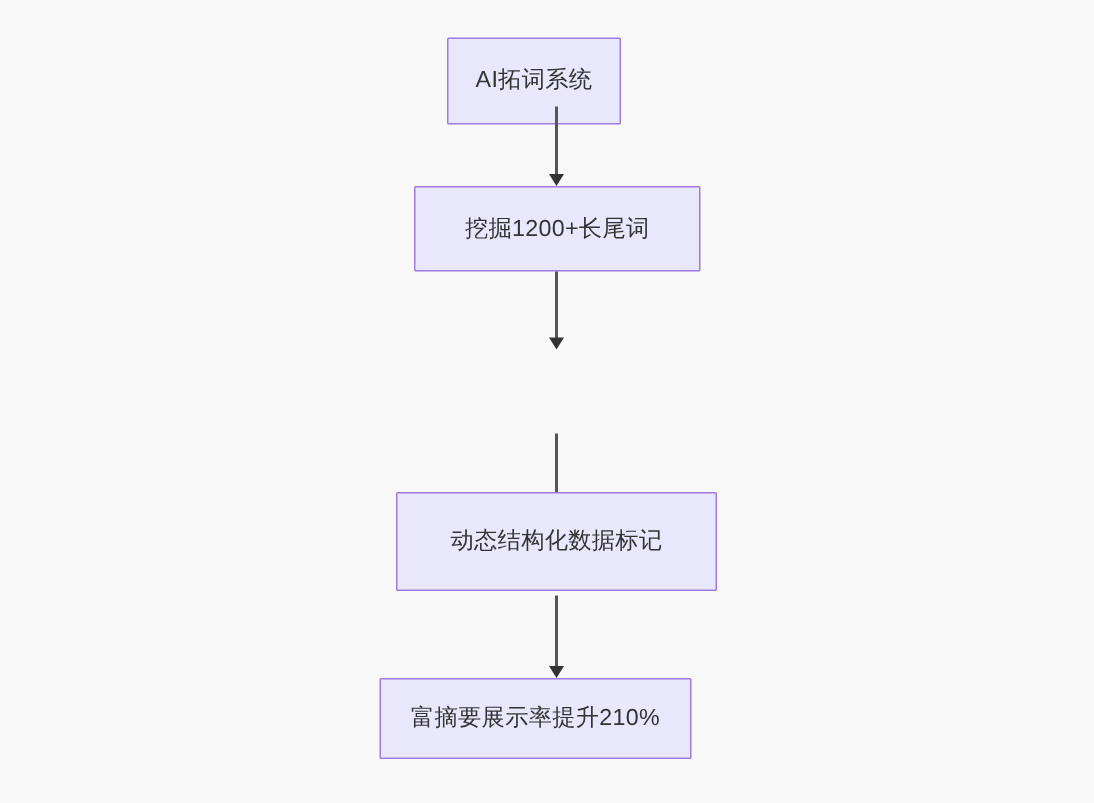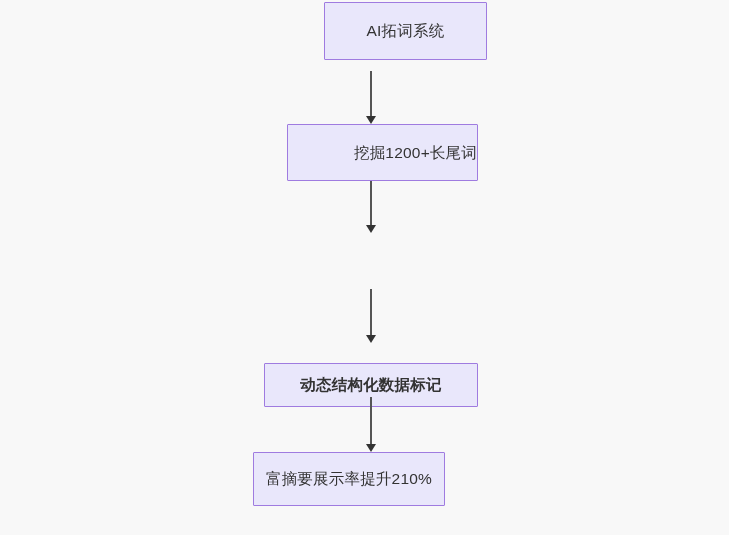--- a/index.html
+++ b/index.html
@@ -55,50 +55,50 @@
     border-left: 5px solid transparent;
     border-right: 5px solid transparent;
     border-top: 8px solid #333333;
   }
 </style>
 </head>
 <body>
 
 <div id="flowchart">
 
-  <div class="node" style="left:298px; top:2px; width:163px; height:58px;margin-left:26px;">
+  <div class="node" style="left:298px; top:25px; width:116px; height:58px;">
     <span class="node-label">AI拓词系统</span>
   </div>
 
   <div class="edge" style="left:370px; top:71px; height:53px; width:2px;">
     <div class="edge-line" style="height:46px;"></div>
     <div class="edge-arrow" style="top:45px;"></div>
   </div>
 
-  <div class="node" style="left:287px; top:124px; width:191px; height:57px;justify-content:flex-end;">
+  <div class="node" style="left:276px; top:124px; width:191px; height:57px;">
     <span class="node-label">挖掘1200+长尾词</span>
   </div>
 
   <div class="edge" style="left:370px; top:181px; height:52px; width:2px;">
     <div class="edge-line" style="height:45px;"></div>
     <div class="edge-arrow" style="top:44px;"></div>
   </div>
 
 
   <div class="edge" style="left:370px; top:289px; height:54px; width:2px;">
     <div class="edge-line" style="height:47px;"></div>
     <div class="edge-arrow" style="top:46px;"></div>
   </div>
 
-  <div class="node" style="left:264px; top:363px; width:214px; height:44px;font-weight:bold;">
+  <div class="node" style="left:264px; top:328px; width:214px; height:66px;">
     <span class="node-label">动态结构化数据标记</span>
   </div>
 
   <div class="edge" style="left:370px; top:397px; height:55px; width:2px;">
     <div class="edge-line" style="height:48px;"></div>
     <div class="edge-arrow" style="top:47px;"></div>
   </div>
 
-  <div class="node" style="left:253px; top:452px; width:192px; height:54px;">
+  <div class="node" style="left:253px; top:452px; width:208px; height:54px;">
     <span class="node-label">富摘要展示率提升210%</span>
   </div>
 
 </div>
 
 </body></html>

